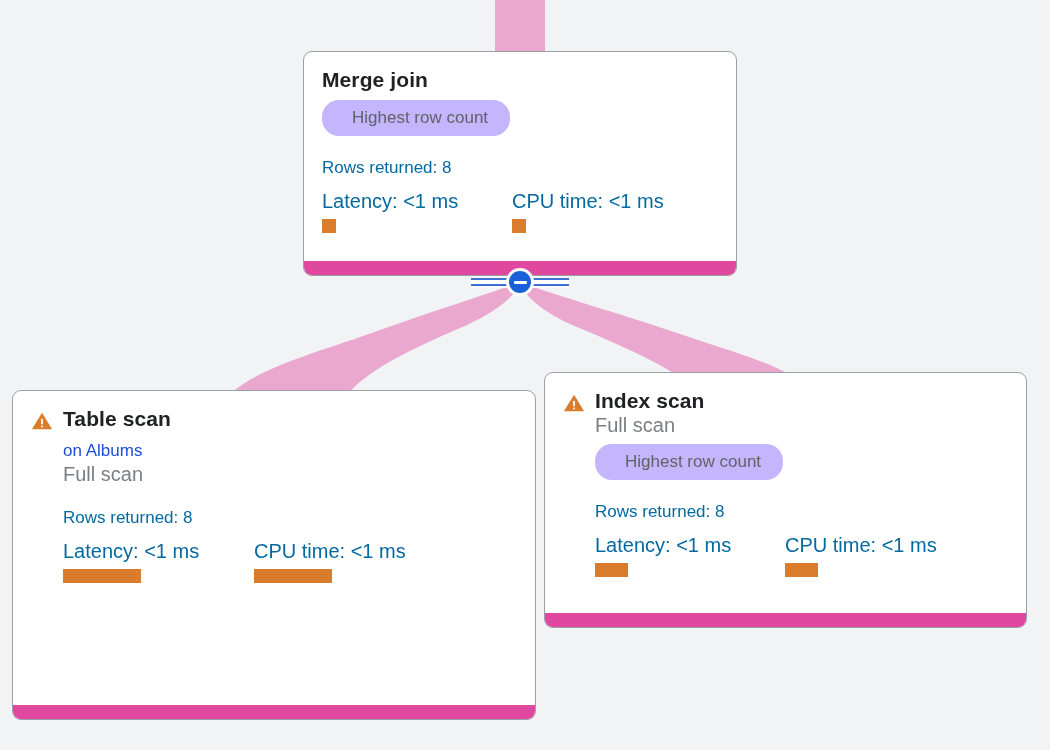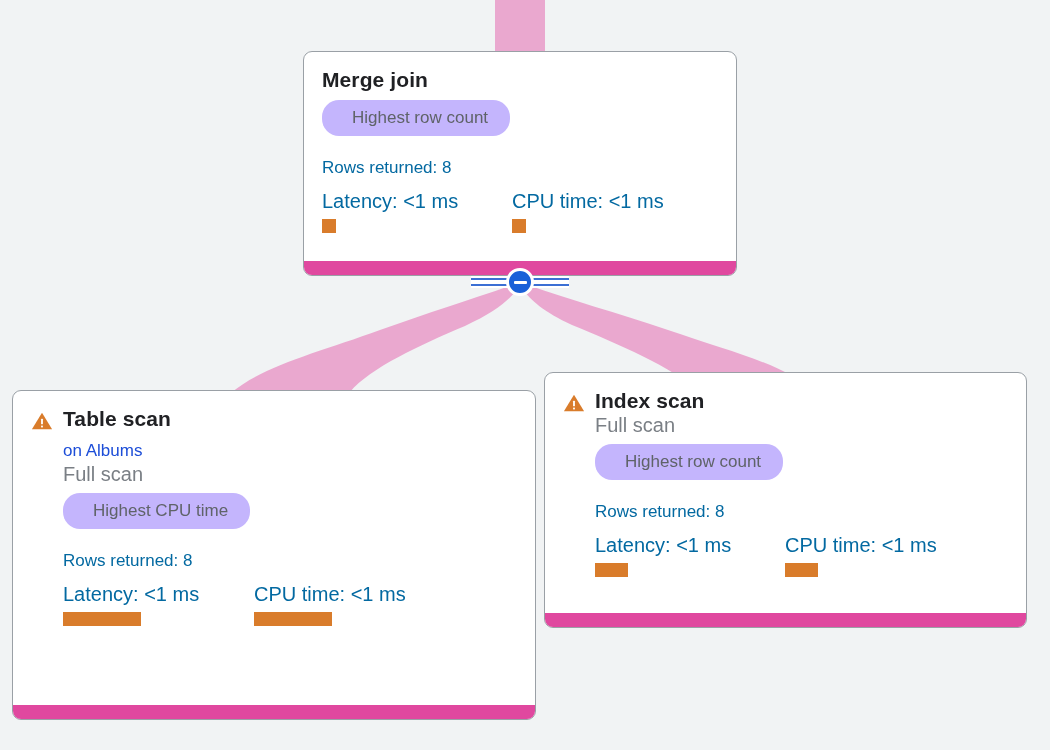--- a/index.html
+++ b/index.html
@@ -228,21 +228,20 @@
         <svg class="warn-icon" viewBox="0 0 24 24">
           <path d="M12 3 L23 21 L1 21 Z" fill="#d97c2b"></path>
           <rect x="11" y="9.5" width="2" height="6" fill="#ffffff" rx="0.6"></rect>
           <rect x="11" y="17" width="2" height="2" fill="#ffffff" rx="0.6"></rect>
         </svg>
         <div class="header-text-col">
           <div class="node-title">Table scan</div>
           <div class="node-subtitle">on Albums</div>
           <div class="node-scantype">Full scan</div>
           <div class="chips">
-            <span class="chip">Highest CPU time</span>
           </div>
           <div class="rows-returned">Rows returned: 8</div>
           <div class="metrics-row">
             <div class="metric" style="width:191px;">
               <div class="metric-label">Latency: &lt;1 ms</div>
               <div class="metric-bar" style="width:78px; background:#d97c2b;"></div>
             </div>
             <div class="metric">
               <div class="metric-label">CPU time: &lt;1 ms</div>
               <div class="metric-bar" style="width:78px; background:#d97c2b;"></div>

